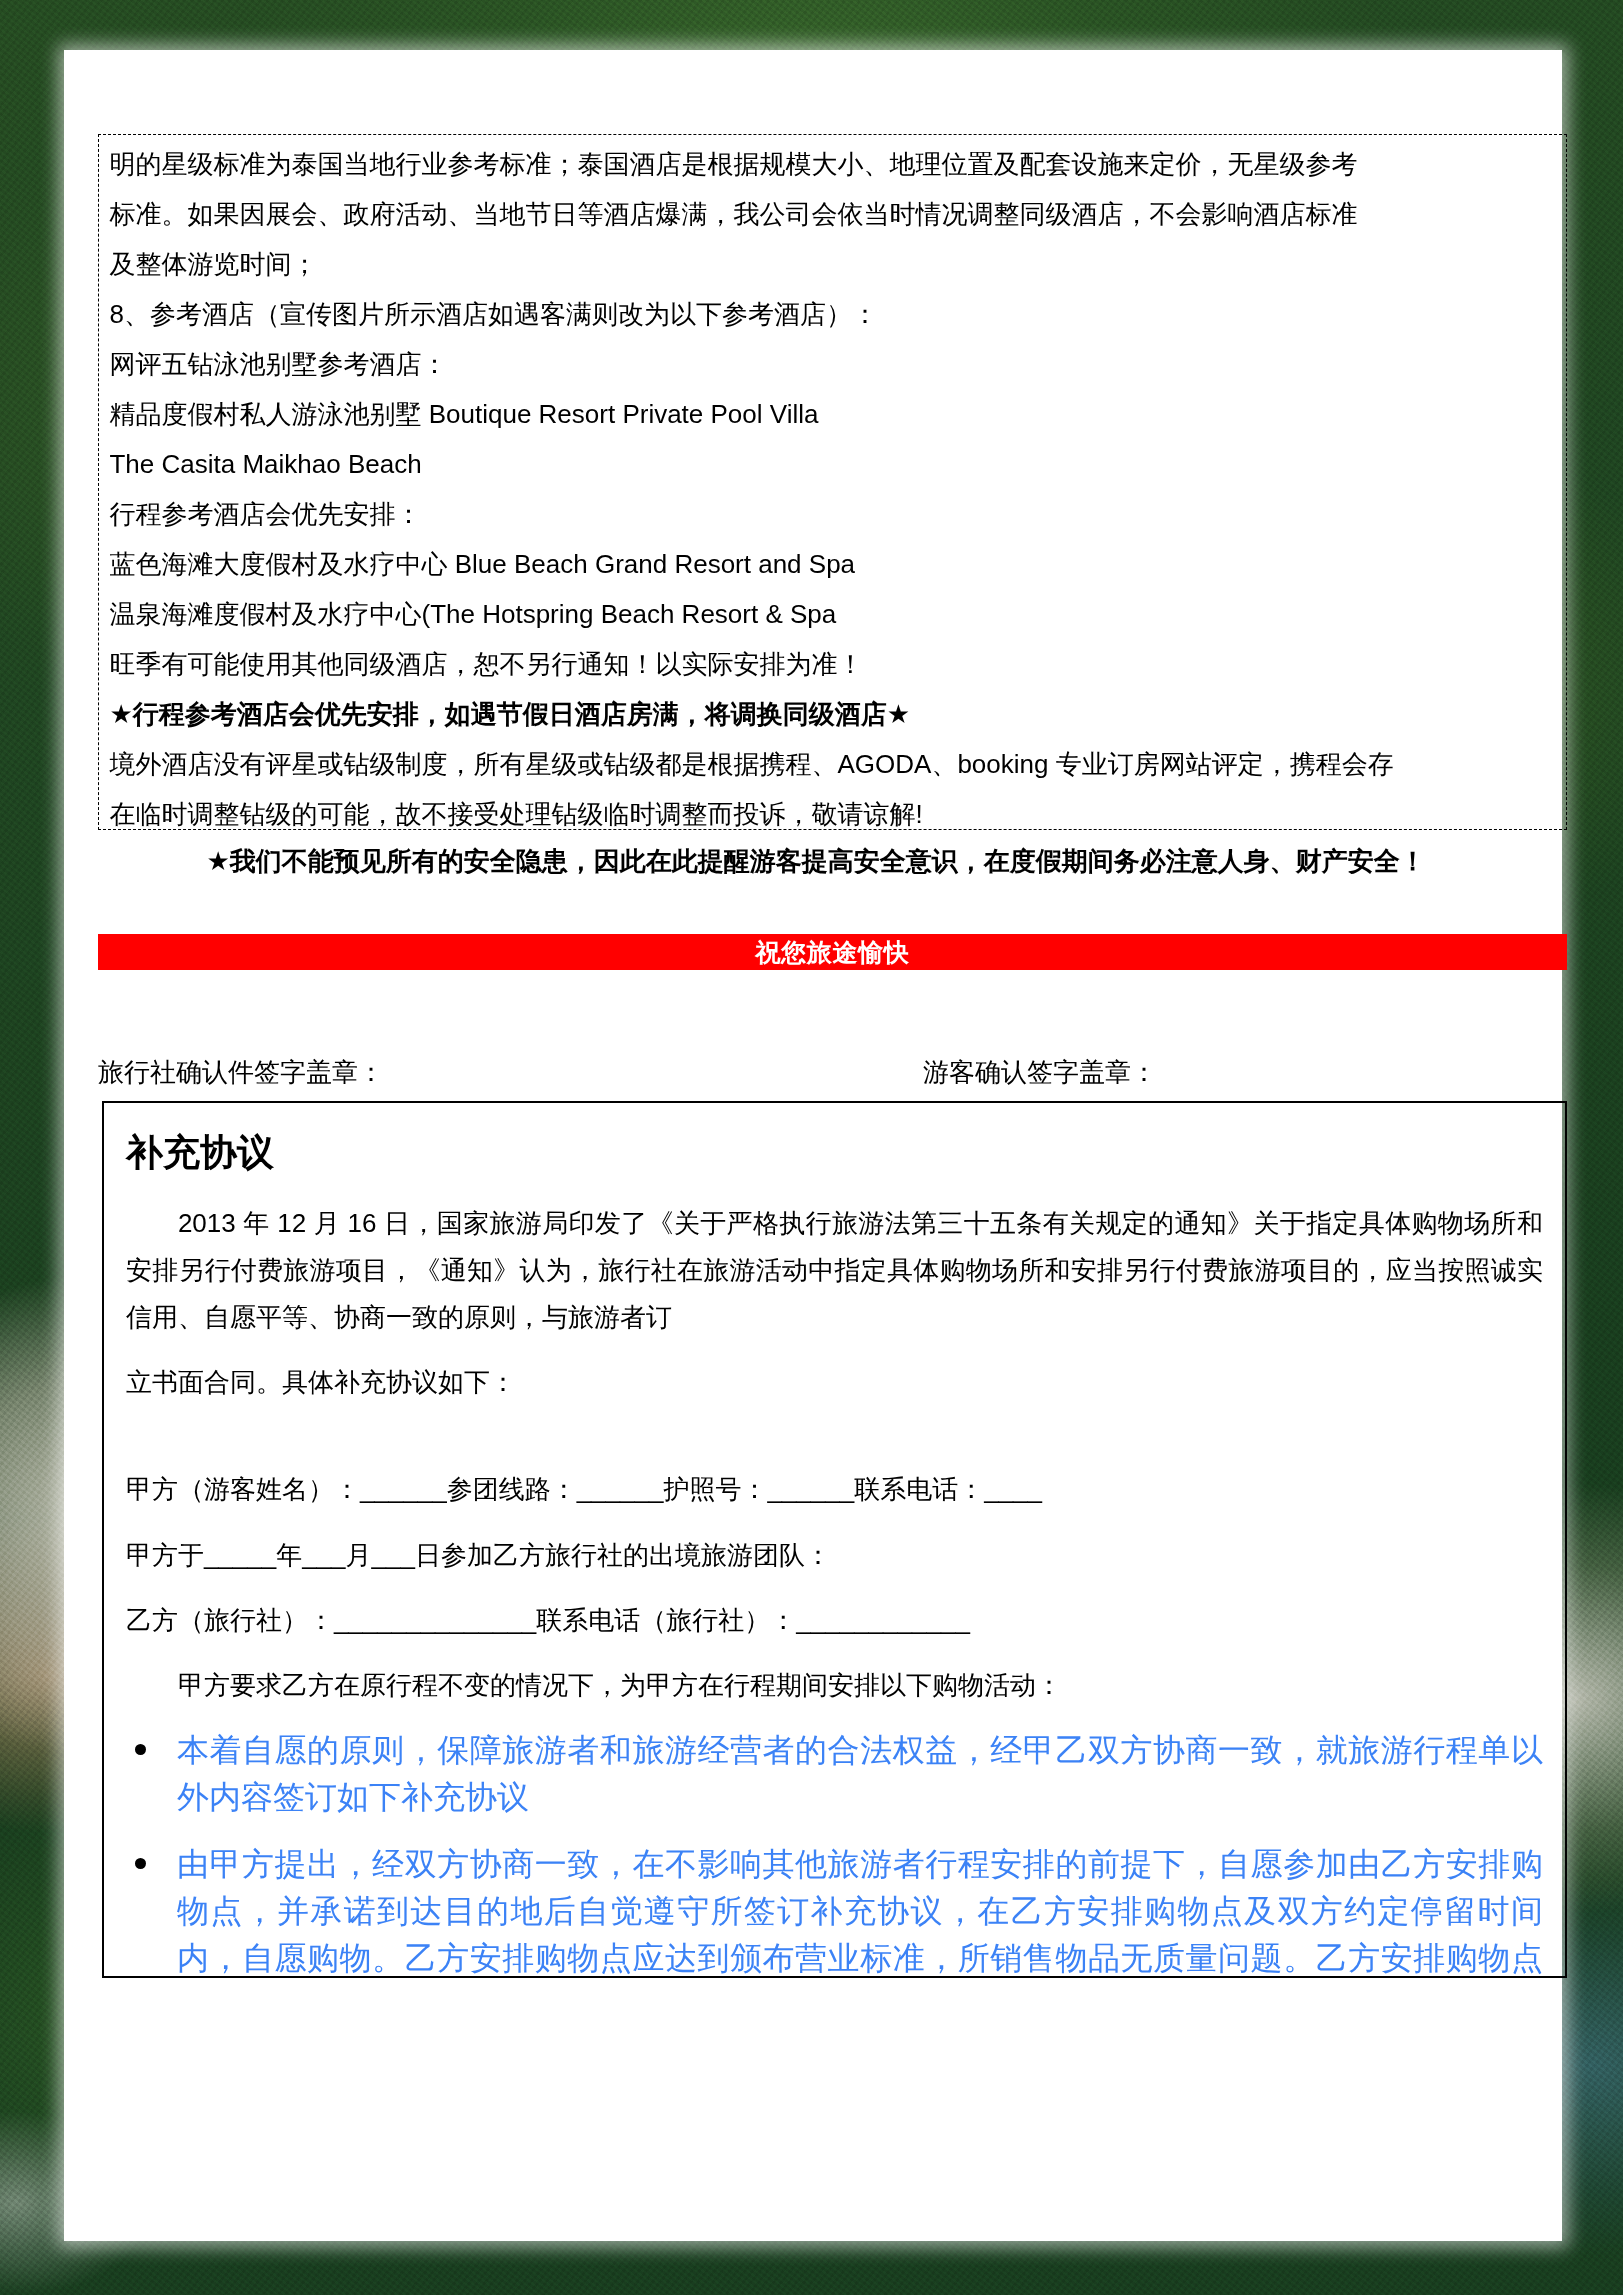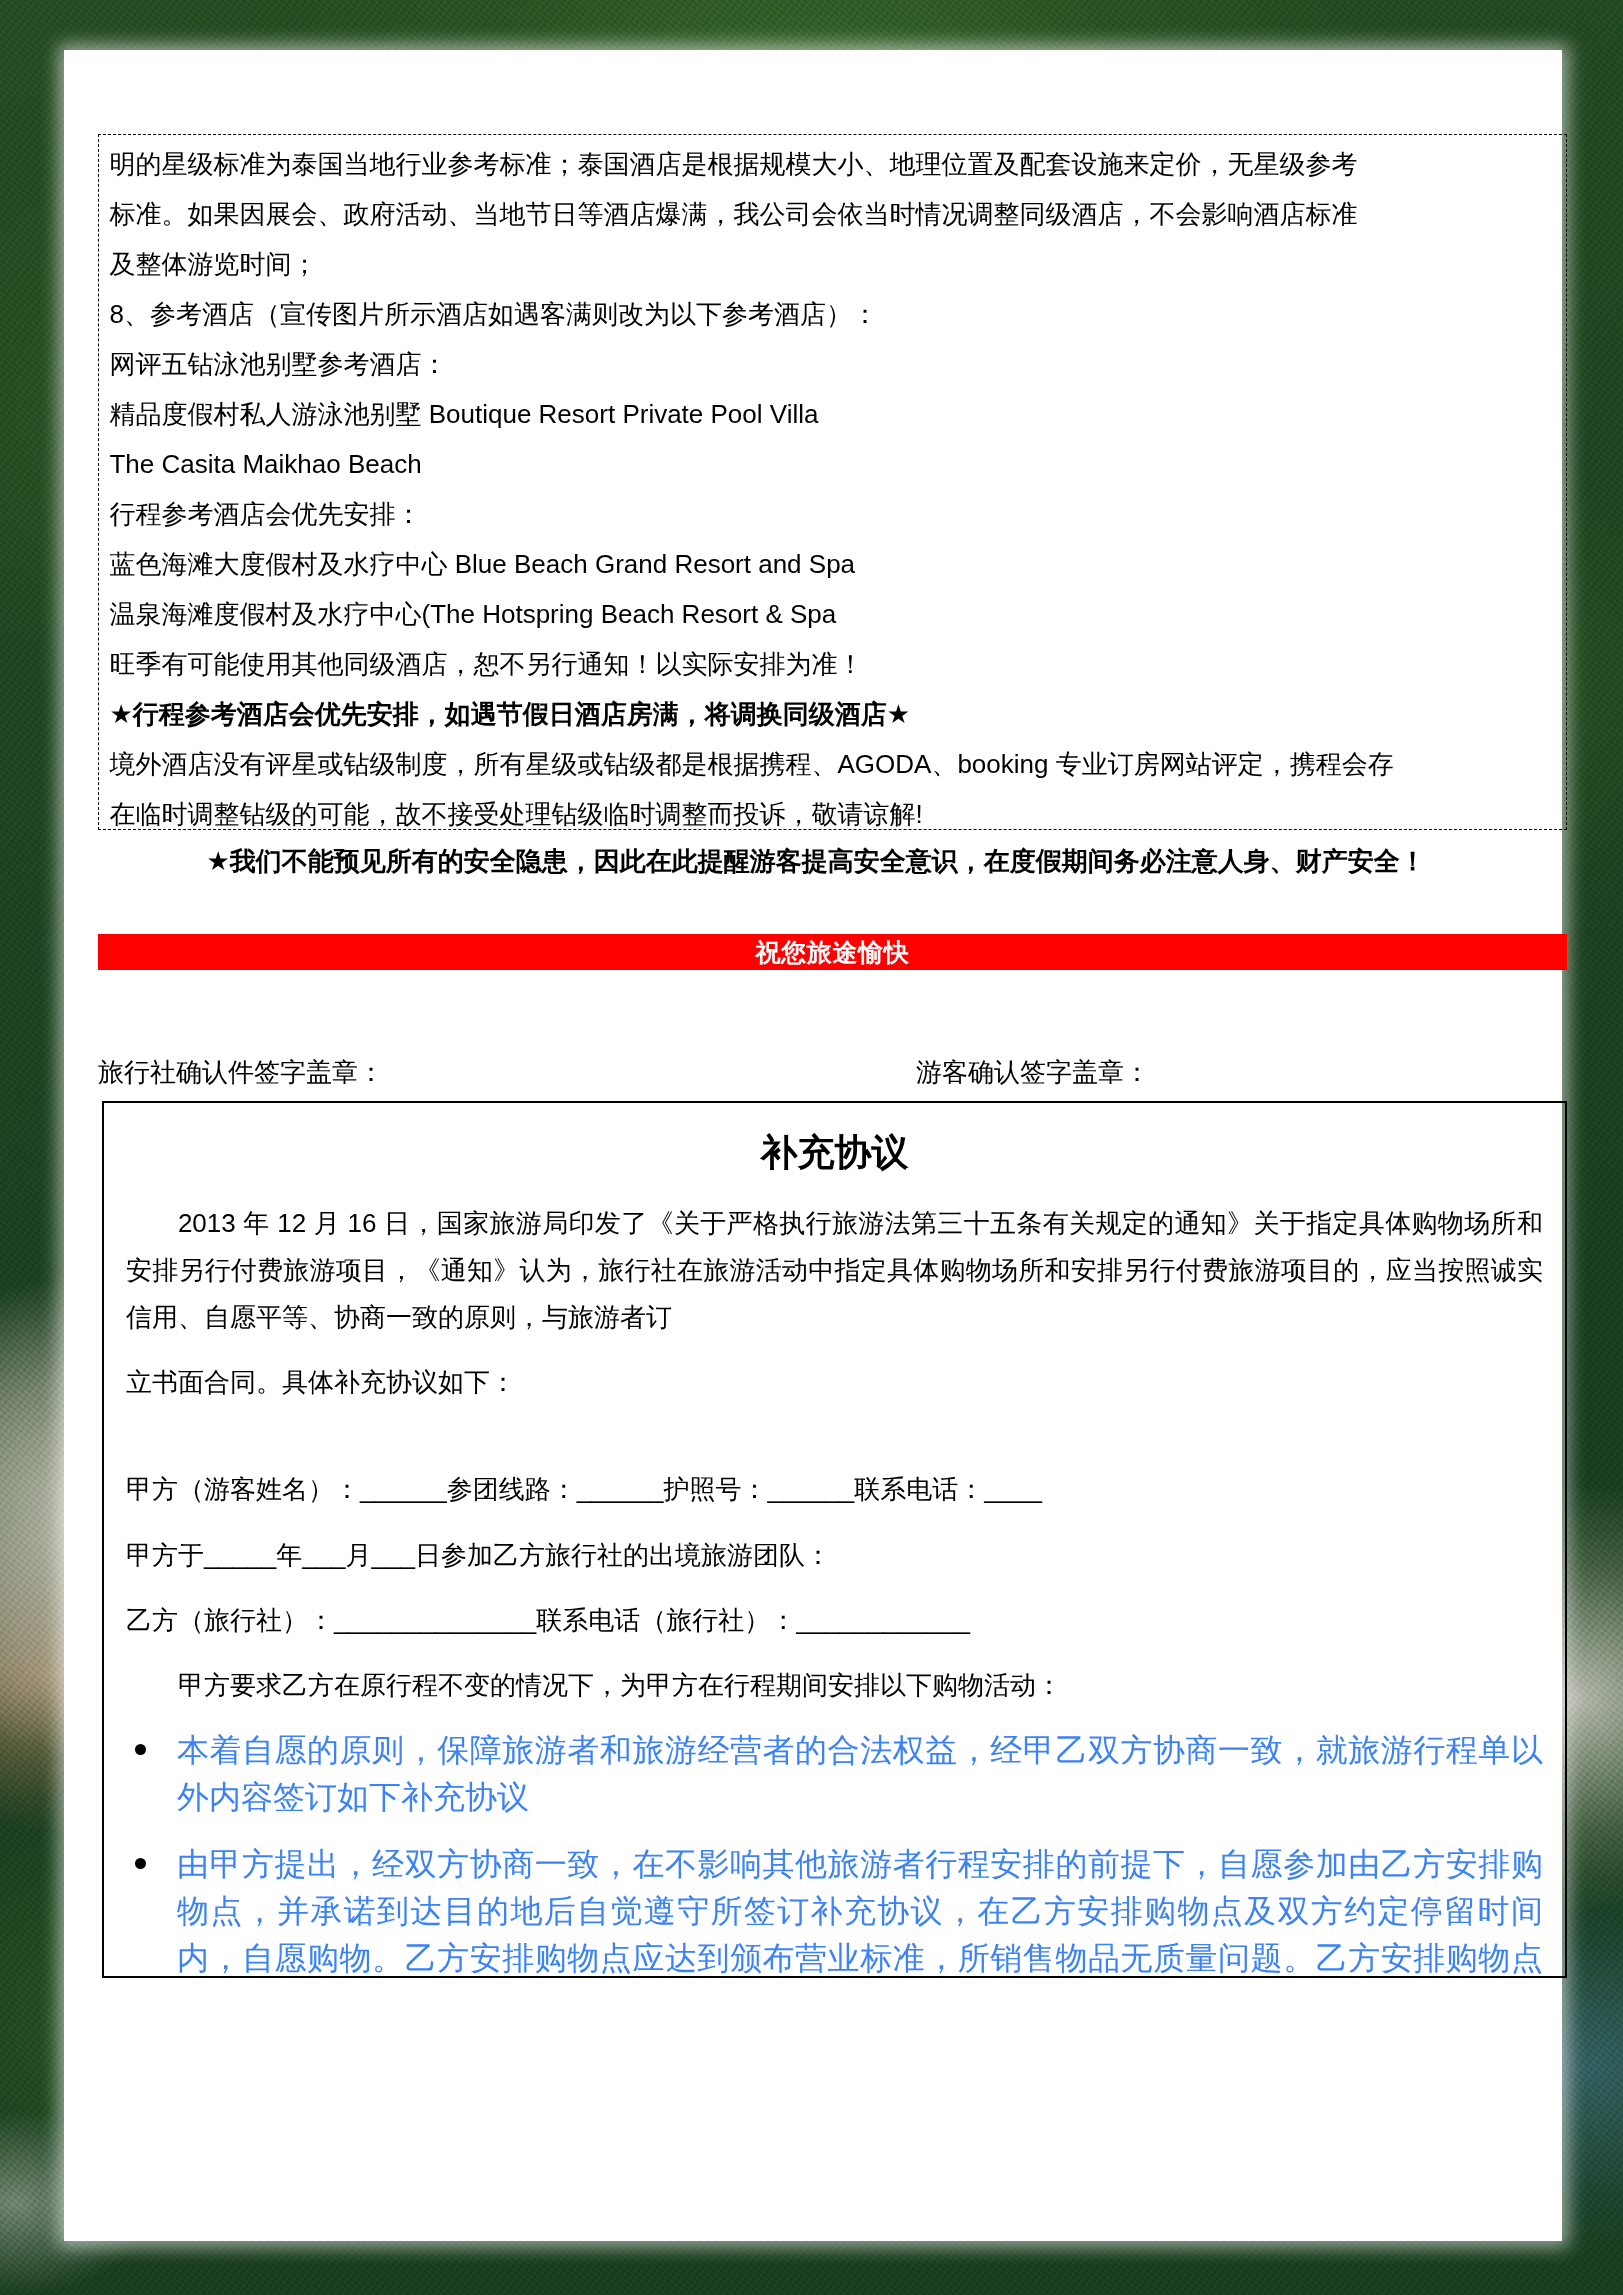--- a/index.html
+++ b/index.html
@@ -116,39 +116,39 @@
 
   
   #signature-row {
     position: absolute;
     left: 14.4px;
     top: 1005px;
     width: 1469px;
     display: flex;
     font-size: 26px;
     color: #000;
+    gap: 7px;
   }
   #signature-row .left  { width: 818px; }
   #signature-row .right { flex: 1; }
 
   
   #supplement-box {
     position: absolute;
     left: 18.3px;
     top: 1051px;
     width: 1465px;
     height: 877px;
     border: 2px solid #000;
     box-sizing: border-box;
     overflow: hidden;
   }
   #supplement-inner { padding: 18.3px 22px 0 22px; }
 
   #supplement-title {
-    text-align: center;
     font-size: 37px;
     font-weight: bold;
     line-height: 63px;
     color: #000;
     margin-bottom: 15.7px;
   }
 
   .para {
     font-size: 26px;
     line-height: 47px;

